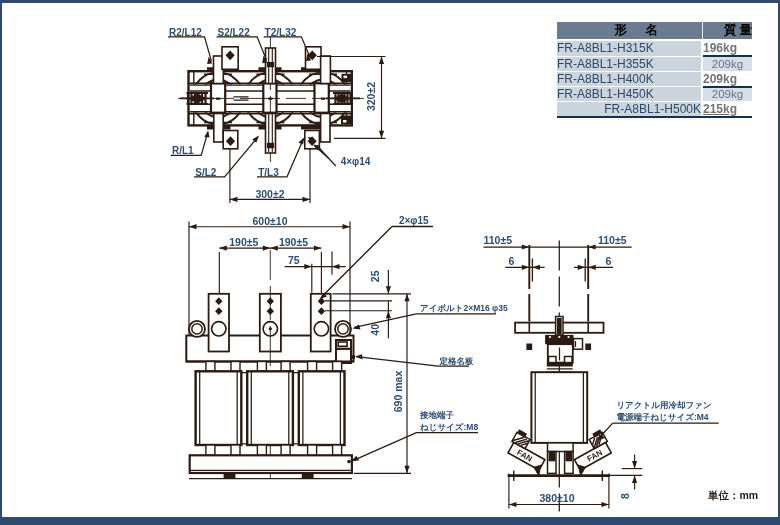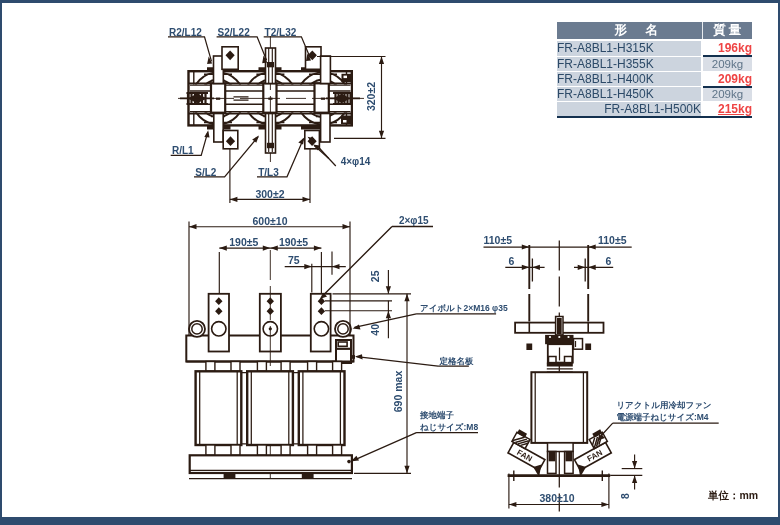--- a/index.html
+++ b/index.html
@@ -1,23 +1,23 @@
 <!DOCTYPE html>
 <html><head>
 <meta charset="utf-8">
 <style>
 html,body{margin:0;padding:0;}
 body{width:780px;height:525px;overflow:hidden;background:#fff;font-family:"Liberation Sans", sans-serif;}
 #page{position:relative;width:780px;height:525px;background:#fff;box-sizing:border-box;border:2px solid #2e4b6e;border-top-width:3px;}
 #bottombar{position:absolute;left:-2px;bottom:0;width:780px;height:6px;background:#2e4b6e;}
 #tbl{position:absolute;left:555px;top:19px;width:195px;border-collapse:collapse;table-layout:fixed;}
 #tbl td{padding:0;box-sizing:border-box;font-family:"Liberation Sans", sans-serif;overflow:hidden;white-space:nowrap;}
-.hd{background:#6b7b90;color:#ffffff;font-weight:bold;font-size:12.5px;height:17px;text-align:center;}
+.hd{background:#6b7b90;color:#000000;font-weight:bold;font-size:12.5px;height:17px;text-align:center;}
 .mdl{background:#ccd4de;color:#2c4a68;font-size:12px;height:14.6px;padding-left:8px;}
-.mw{background:#ffffff;color:#ef4444;font-weight:bold;font-size:12px;text-align:right;}
+.mw{background:#ffffff;color:#737373;font-weight:bold;font-size:12px;text-align:left;}
 .mg{background:#d9dee6;color:#5e7488;font-size:11.5px;text-align:center;}
 svg{position:absolute;left:0;top:0;}
 text{font-family:"Liberation Sans", sans-serif;}
 .lb{fill:#2e4d70;font-weight:bold;font-size:10px;}
 .dm{fill:#2e4d70;font-weight:bold;font-size:10.5px;}
 .jp{fill:#2e4d70;font-weight:bold;font-size:8.5px;}
 </style>
 </head>
 <body>
 <div id="page">
@@ -416,21 +416,21 @@
 
 <text x="706" y="496" fill="#2b1b12" font-size="10.5" font-weight="bold">単位：mm</text>
 </g>
 
 </svg>
 
 <table id="tbl">
 <tbody>
         <tr>
           <td class="hd" style="width:145px;padding-left:17px;letter-spacing:3px;">形　名</td>
-          <td class="hd" style="width:50px;border-left:1.5px solid #e8ebef;"><span style="letter-spacing:3px">質</span>量</td>
+          <td class="hd" style="width:50px;border-left:1.5px solid #e8ebef;text-align:right;"><span style="letter-spacing:3px">質</span>量</td>
         </tr>
 <tr>
           <td class="mdl" style="border-top:2px solid #fff;">FR-A8BL1-H315K</td>
           <td class="mw" style="border-left:2px solid #fff;border-top:2px solid #fff;">196kg</td>
         </tr>
 <tr>
           <td class="mdl" style="border-top:1.5px solid #fff;">FR-A8BL1-H355K</td>
           <td class="mg" style="border-left:2px solid #fff;border-top:2px solid #13304e;">209kg</td>
         </tr>
 <tr>

